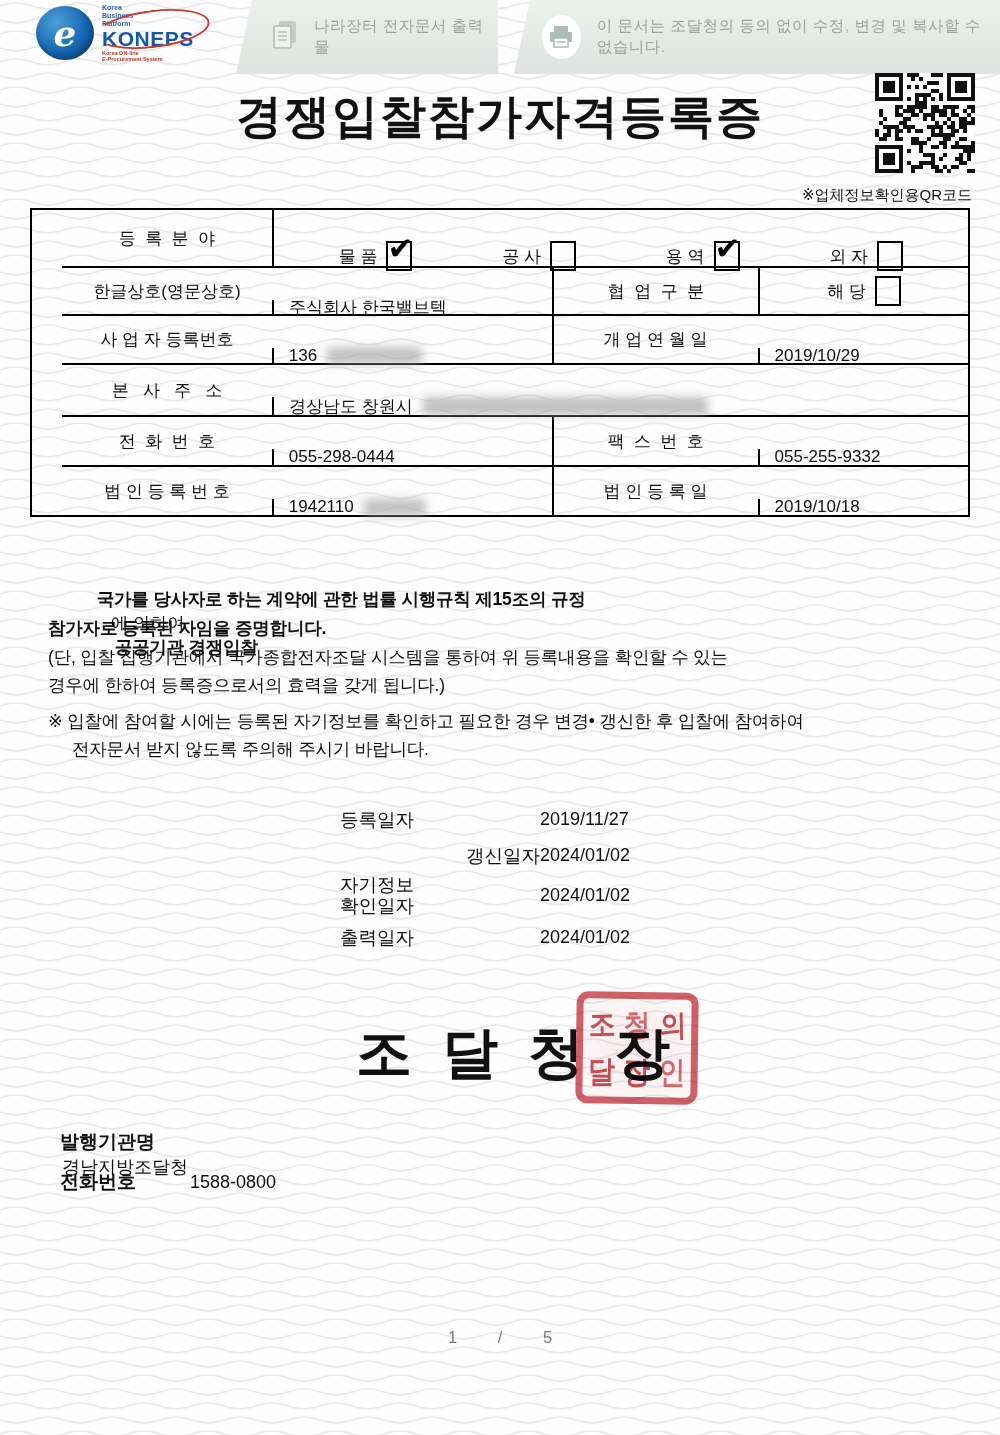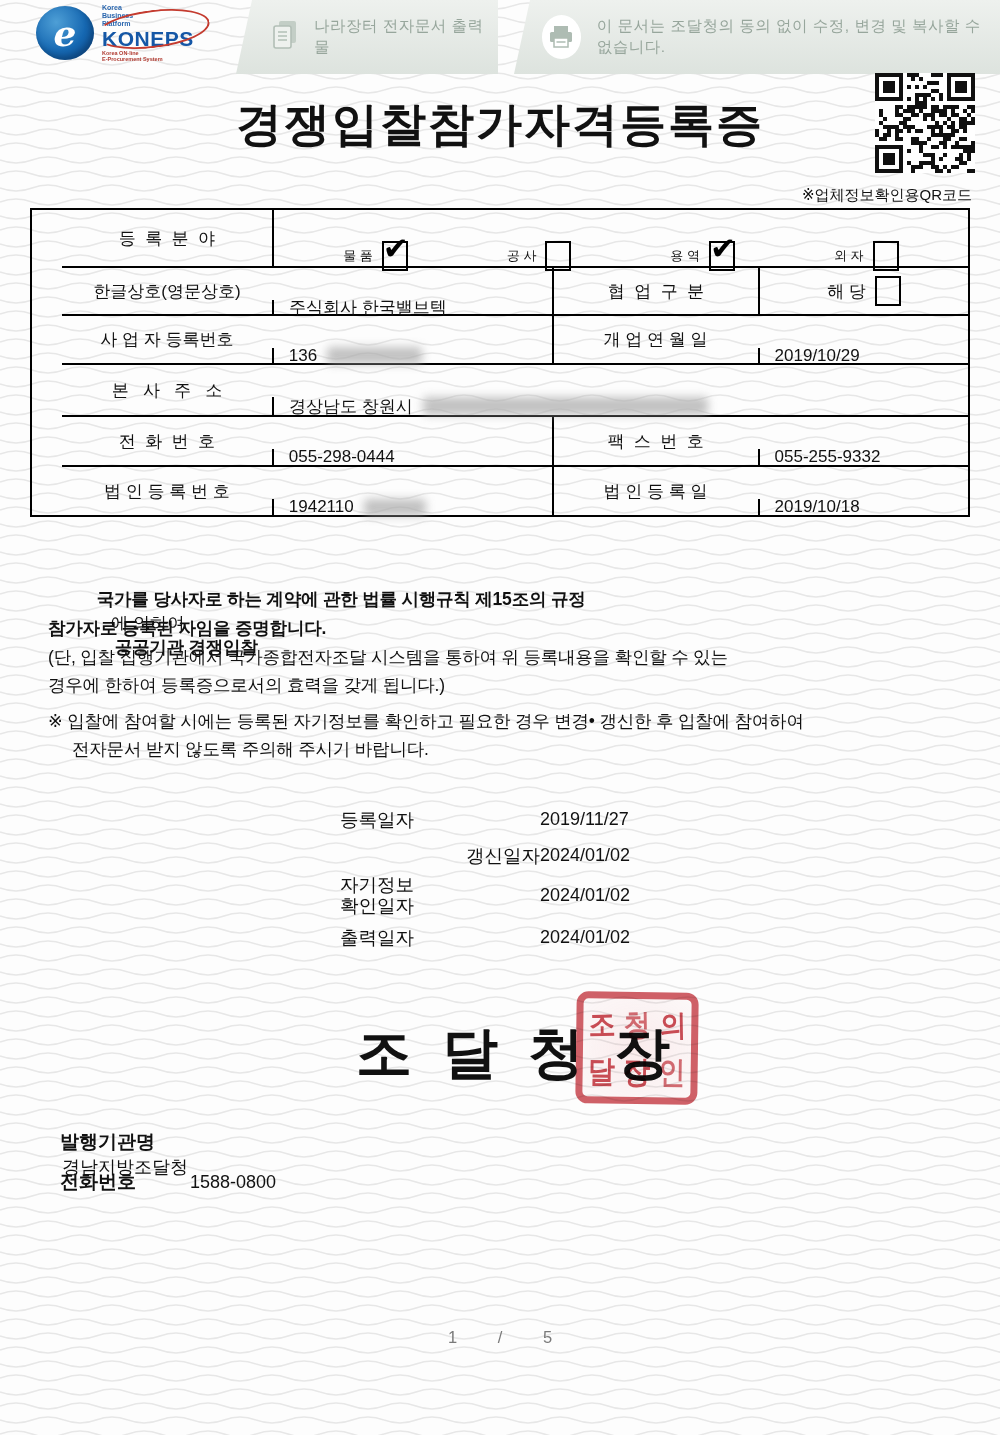--- a/index.html
+++ b/index.html
@@ -24,38 +24,38 @@
         box-shadow:inset -3px -4px 6px rgba(0,0,0,.25);}
   .logo-txt{margin-left:8px;position:relative;}
   .logo-top{font-size:7px;line-height:8px;color:#2a66ae;font-weight:bold;white-space:pre-line;}
   .logo-brand{font-size:21px;font-weight:800;color:#1557a6;letter-spacing:.5px;line-height:22px;}
   .logo-brand::first-letter{color:#1557a6;}
   .logo-bottom{font-size:5.5px;line-height:6px;color:#b03a30;font-weight:bold;white-space:pre-line;}
   .swoosh{position:absolute;left:-6px;top:6px;width:110px;height:34px;border:2.5px solid #c43b2f;
         border-radius:50%;transform:rotate(-7deg);border-left-color:transparent;pointer-events:none;}
 
   
-  .doc-title{position:absolute;left:0;width:1000px;top:94px;text-align:center;
+  .doc-title{position:absolute;left:0;width:1000px;top:86px;text-align:center;
         font-size:46px;font-weight:800;letter-spacing:2px;}
   .qr{position:absolute;left:875px;top:73px;width:100px;height:100px;background:#fff;}
   .qr-caption{position:absolute;left:700px;top:186px;width:272px;text-align:right;font-size:15px;}
 
   
   .regtable{position:absolute;left:30px;top:208px;width:940px;border:2.5px solid #000;
         box-sizing:border-box;background:transparent;padding-left:30px;}
   .trow{display:flex;box-sizing:border-box;}
   .trow + .trow{border-top:2px solid #000;}
   .tcell{box-sizing:border-box;display:flex;align-items:center;}
   .tcell + .tcell{border-left:2px solid #000;}
   .lab{justify-content:center;text-align:center;font-size:17px;white-space:pre;}
   .val{padding-left:15px;font-size:17px;white-space:pre;margin-top:32px;}
   .c1{width:218px;} .c2{width:290px;} .c3{width:214px;} .c4{width:218px;} .cwide{width:722px;}
   .h58{height:56px;} .h50{height:48px;} .h51{height:49px;} .h54{height:52px;} .h52{height:50px;}
   .cats{justify-content:space-around;padding:0 20px;}
-  .cat{display:flex;align-items:center;font-size:13px;white-space:pre;margin-top:36px;}
+  .cat{display:flex;align-items:center;font-size:17px;white-space:pre;margin-top:36px;}
   .cbx{position:relative;width:22px;height:26px;border:2.5px solid #000;margin-left:9px;display:inline-block;}
   .cbx.on::after{content:"✔";position:absolute;left:-1px;top:-13px;font-size:31px;font-weight:900;color:#000;}
   .redact{display:inline-block;background:#a8a8a8;filter:blur(5px);opacity:.7;border-radius:4px;
         vertical-align:middle;margin-left:10px;}
   .rd-biz{width:95px;height:17px;} .rd-corp{width:62px;height:17px;} .rd-addr{width:285px;height:18px;}
 
   
   .bl{position:absolute;left:48px;font-size:17.5px;letter-spacing:-.2px;white-space:pre;}
   .bold{font-weight:700;}
   .b1{top:566px;left:78px;} .b2{top:616px;} .b3{top:645px;} .b4{top:673px;}

